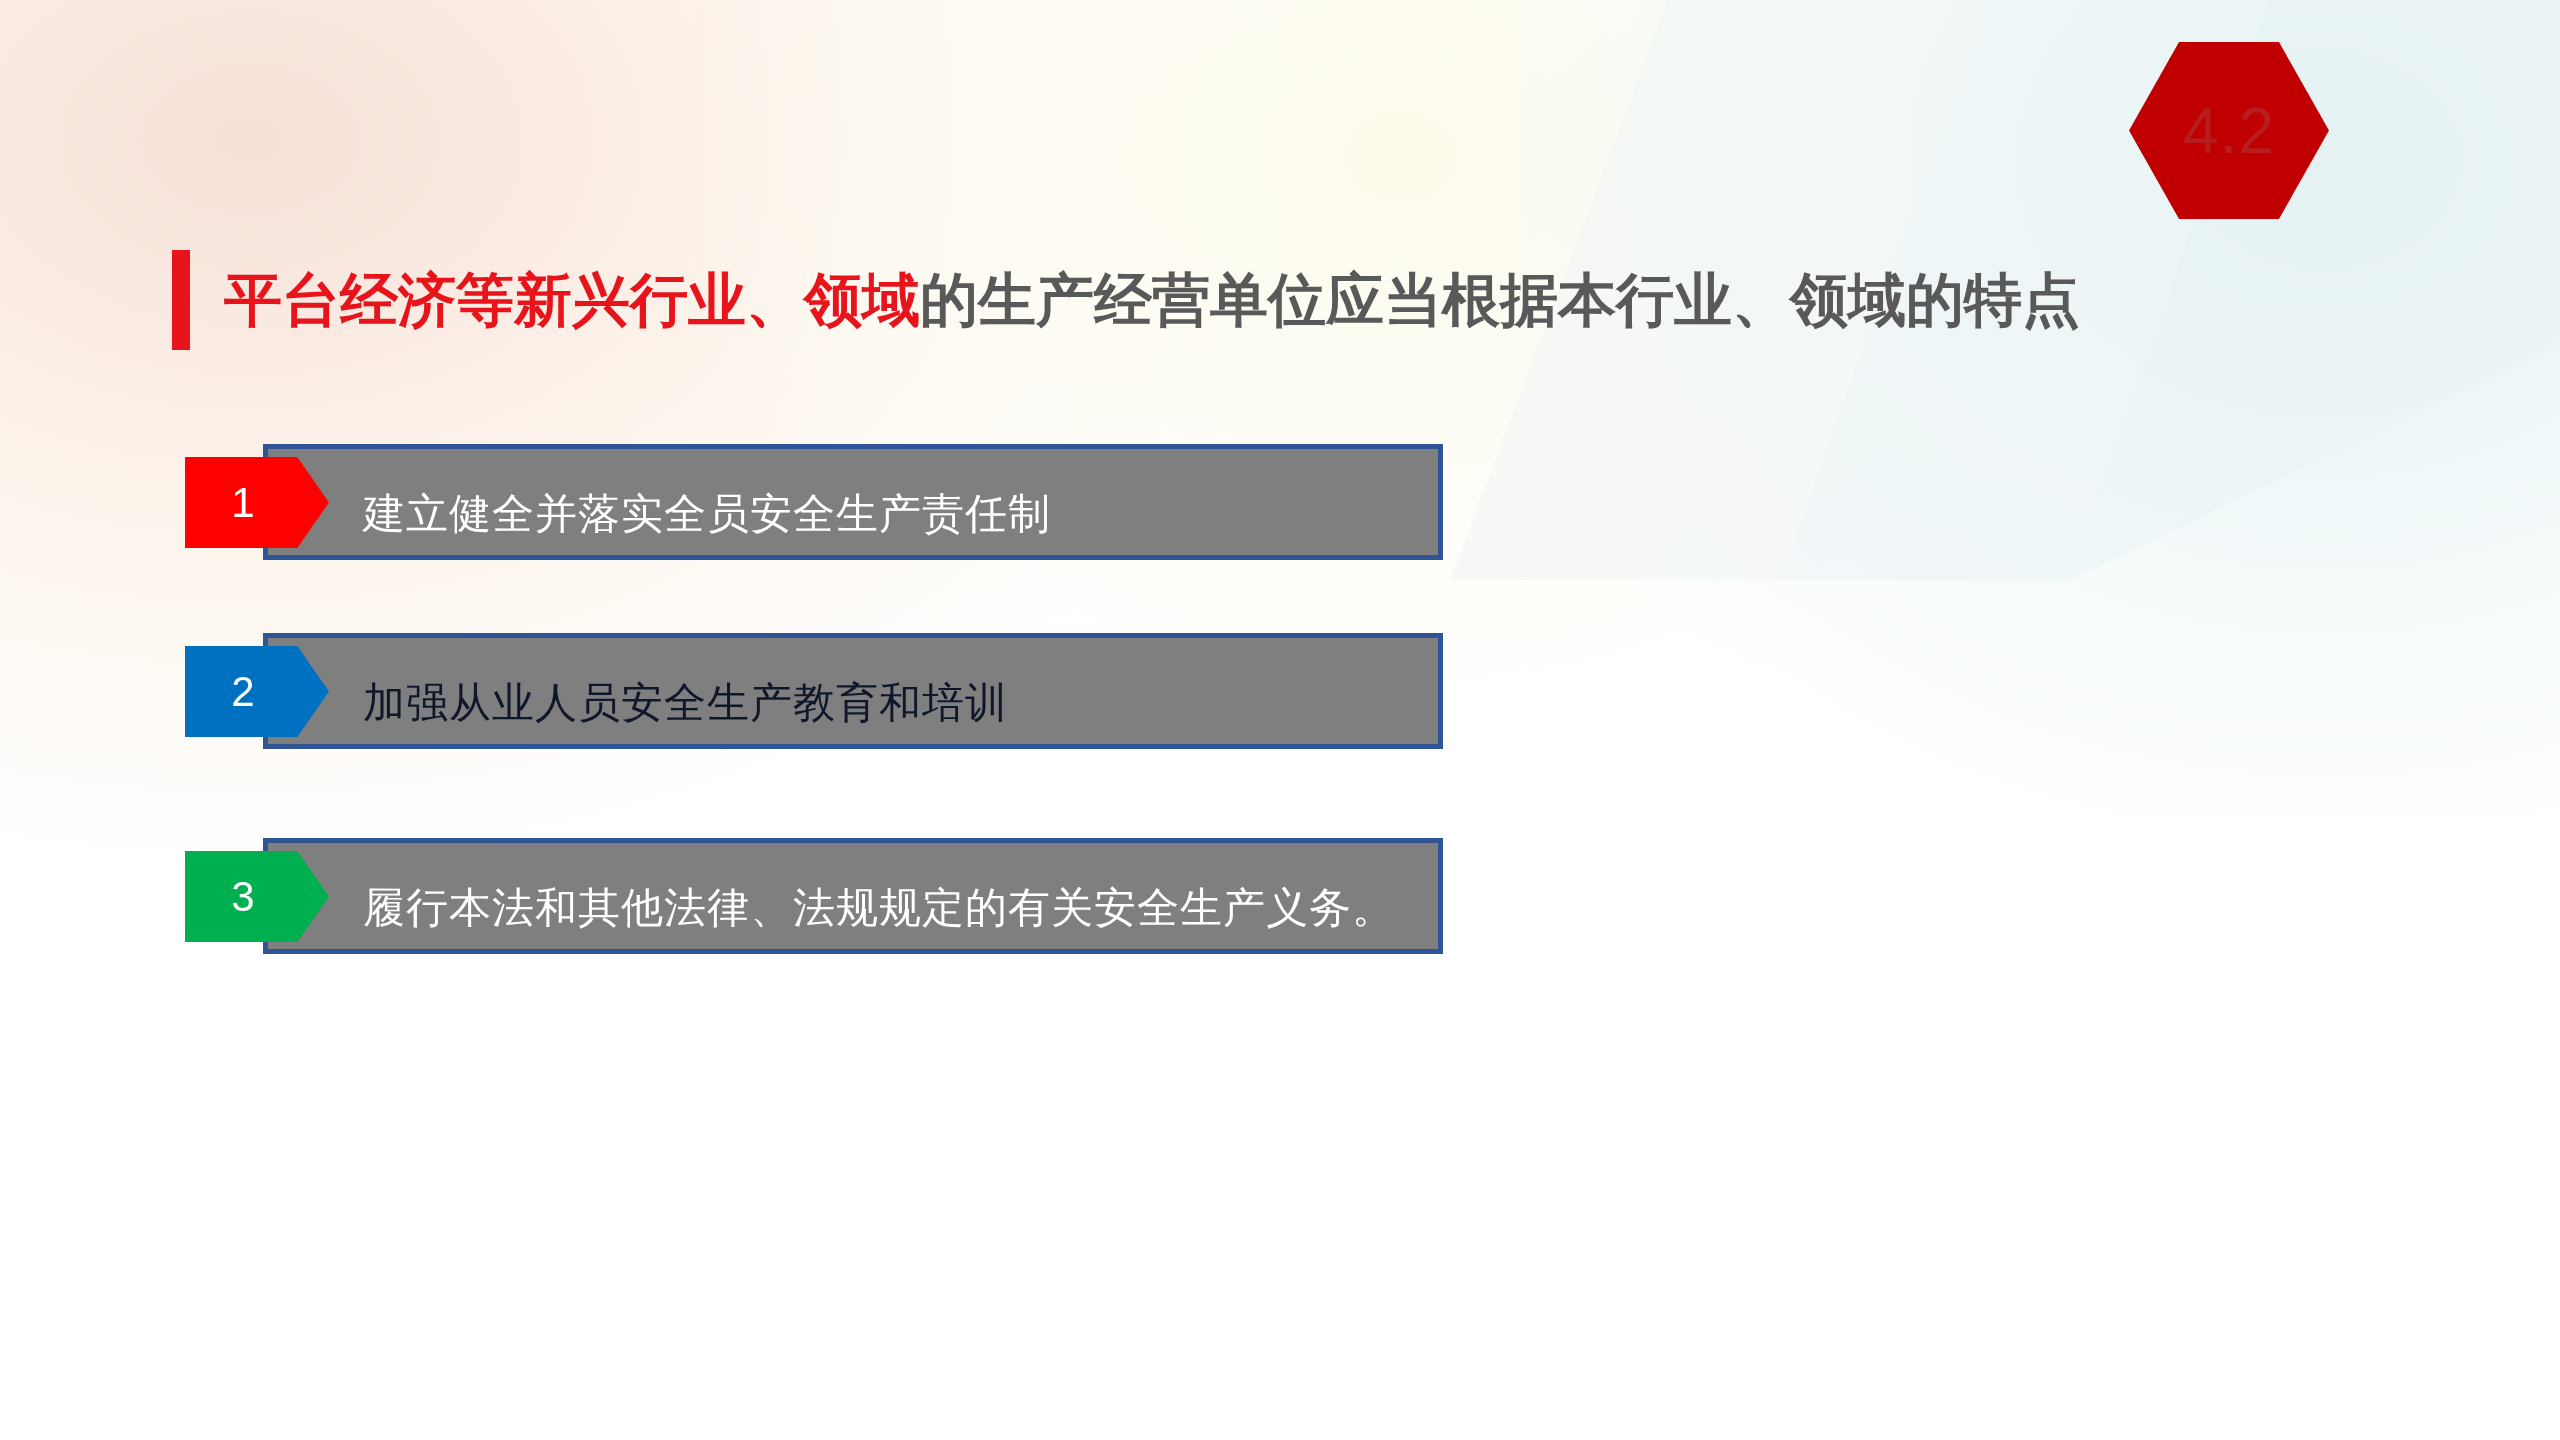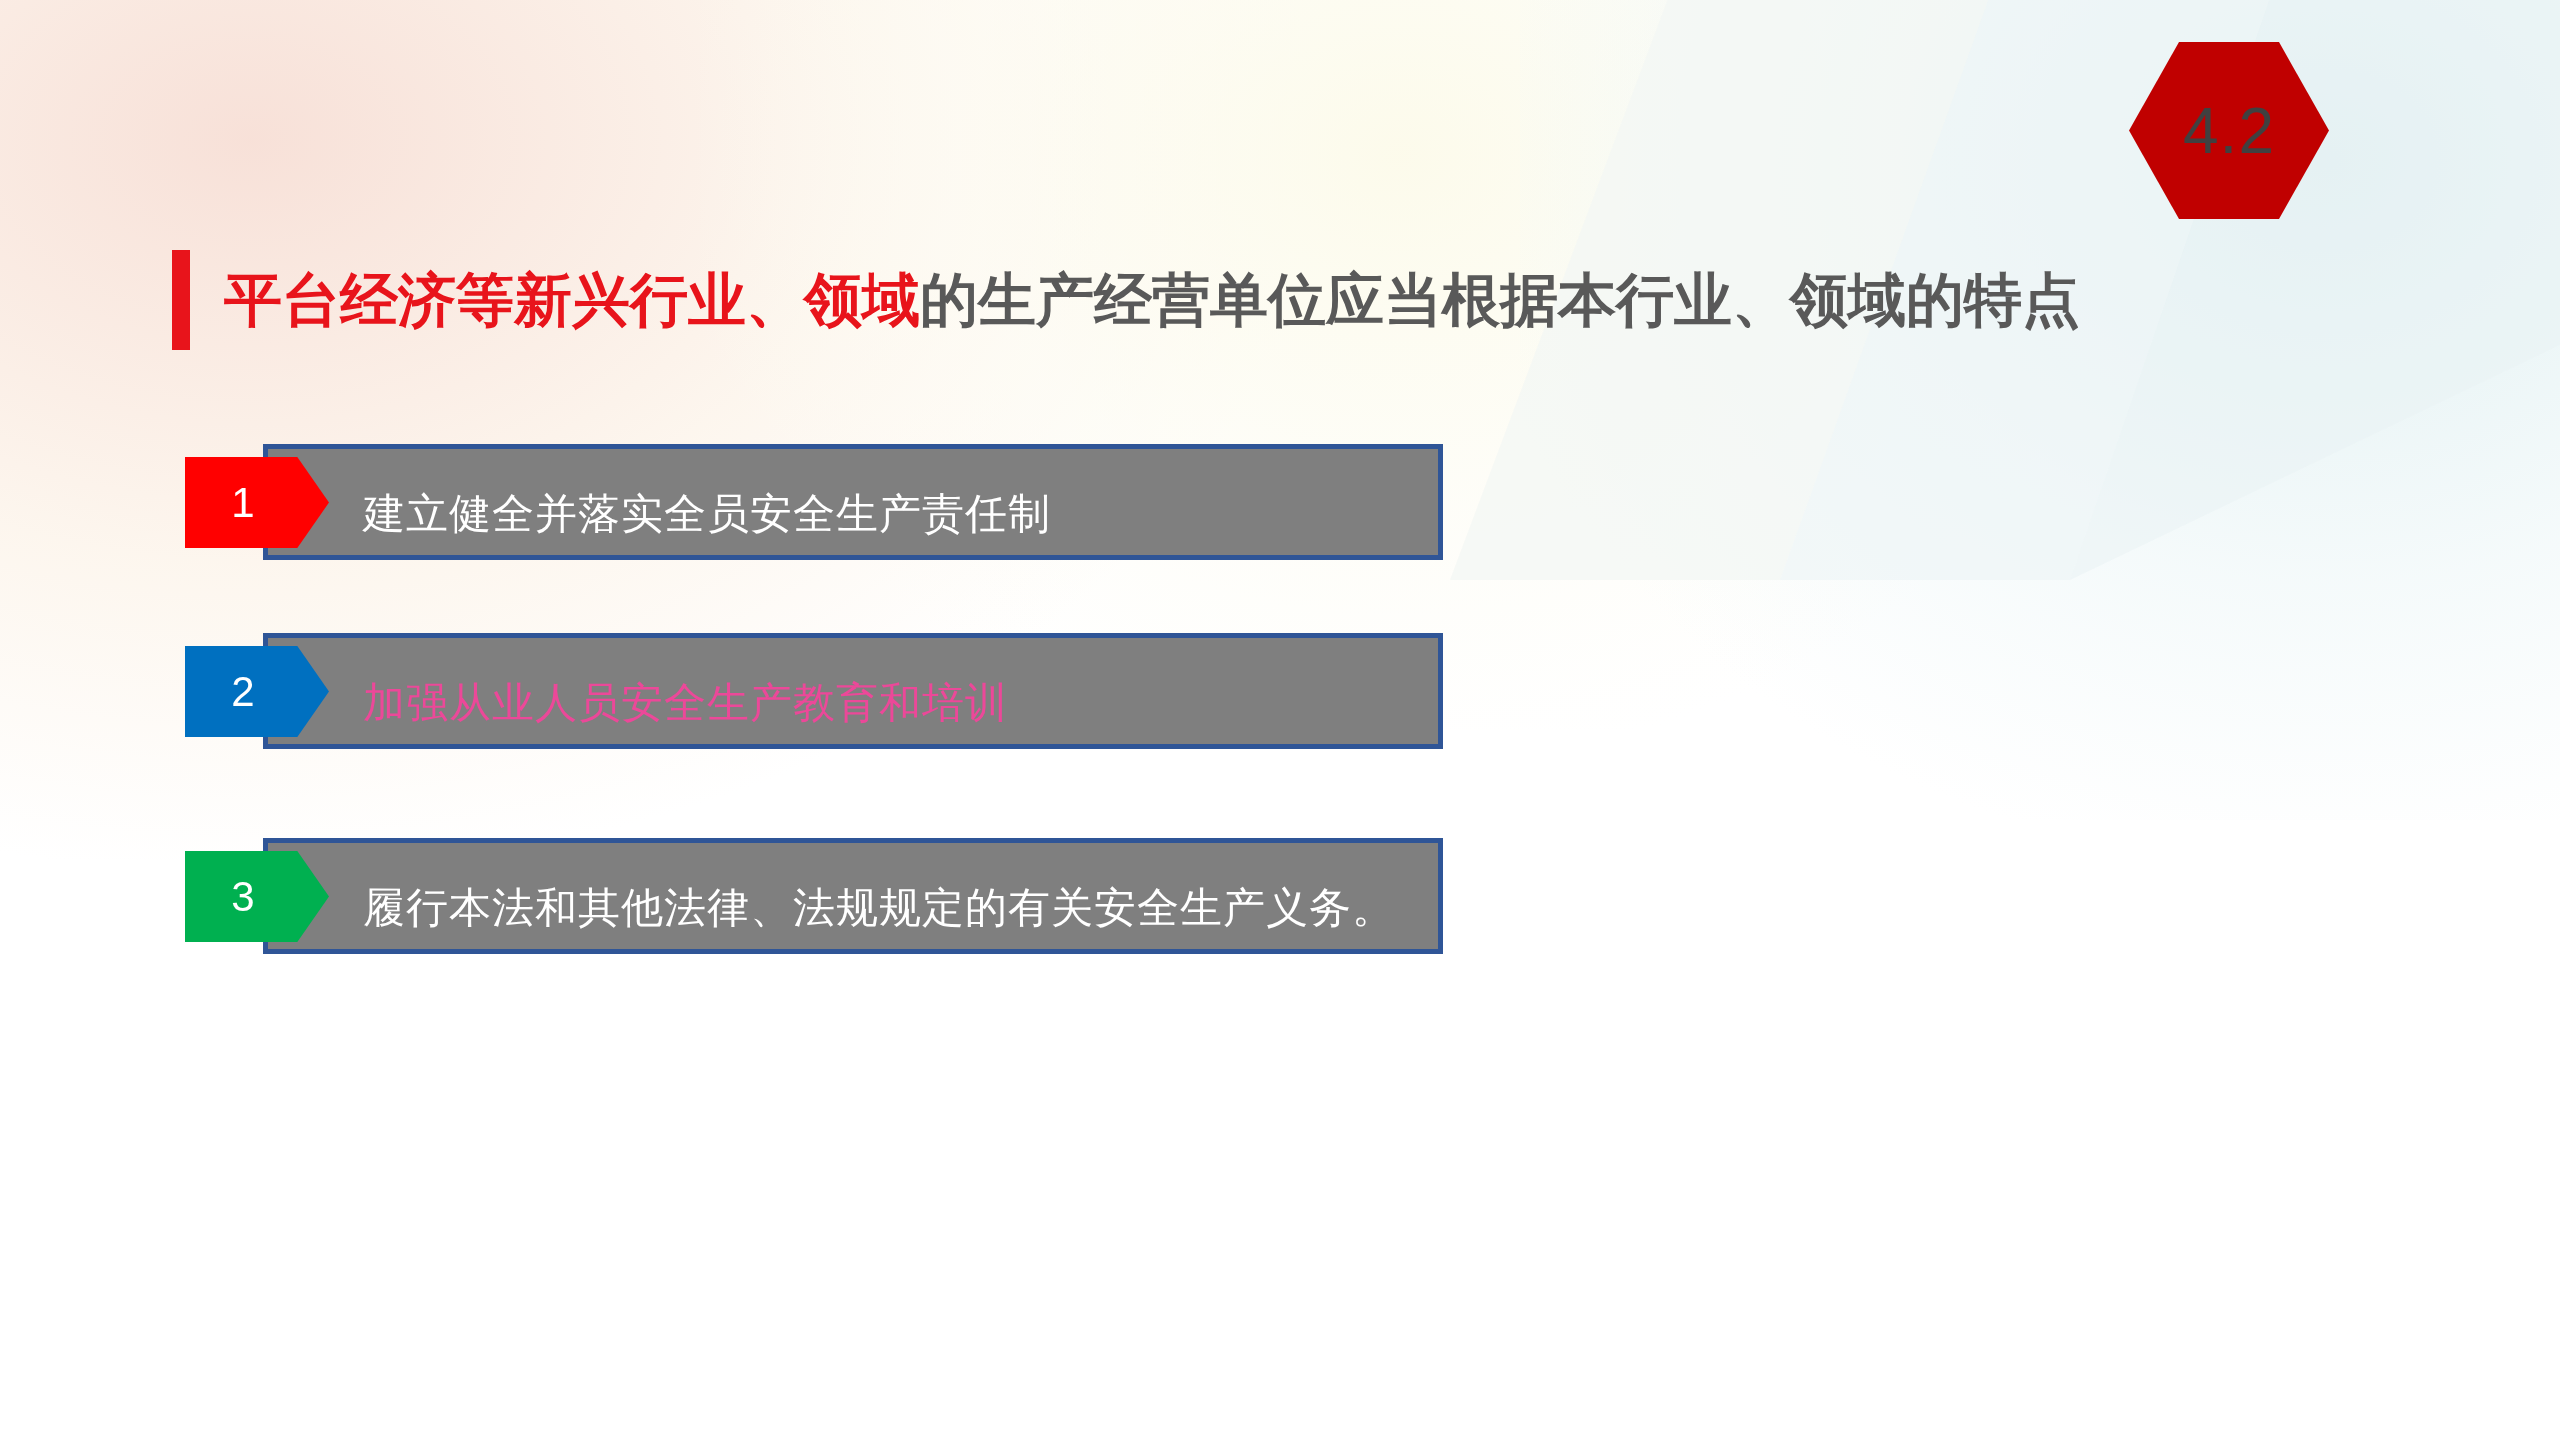--- a/index.html
+++ b/index.html
@@ -74,21 +74,21 @@
     inset: 0;
     background: var(--hex-color, #c00000);
     clip-path: polygon(25% 0%, 75% 0%, 100% 50%, 75% 100%, 25% 100%, 0% 50%);
   }
   .hex-label {
     position: absolute;
     inset: 0;
     display: flex;
     align-items: center;
     justify-content: center;
-    color: #404040;
+    color: #b91c1c;
     font-size: 64px;
     line-height: 1;
     letter-spacing: 1px;
   }
 
   
   .title-row {
     position: absolute;
     left: 172px;
     top: 250px;
@@ -205,21 +205,21 @@
         <span class="step-num">1</span>
       </div>
       <div class="step-text" style="color: rgb(255, 255, 255);">建立健全并落实全员安全生产责任制</div>
     </div>
 
     <div class="step" id="step-1" style="top: 633px;">
       <div class="step-bar" style="background: rgb(127, 127, 127); border-color: rgb(47, 85, 151);"></div>
       <div class="step-arrow" id="arrow-1" style="--arrow-color: #0070c0;">
         <span class="step-num">2</span>
       </div>
-      <div class="step-text" style="color: #ec4899;">加强从业人员安全生产教育和培训</div>
+      <div class="step-text" style="color: #0f172a;">加强从业人员安全生产教育和培训</div>
     </div>
 
     <div class="step" id="step-2" style="top: 838px;">
       <div class="step-bar" style="background: rgb(127, 127, 127); border-color: rgb(47, 85, 151);"></div>
       <div class="step-arrow" id="arrow-2" style="--arrow-color: #00b050;">
         <span class="step-num">3</span>
       </div>
       <div class="step-text" style="color: rgb(255, 255, 255);">履行本法和其他法律、法规规定的有关安全生产义务。</div>
     </div>
 

